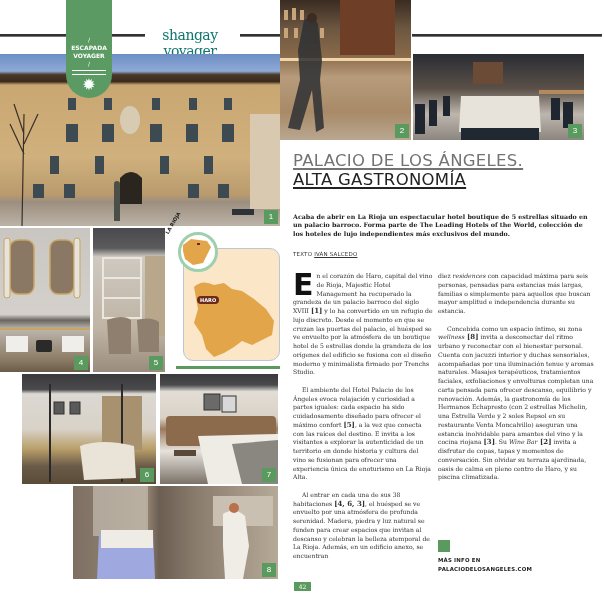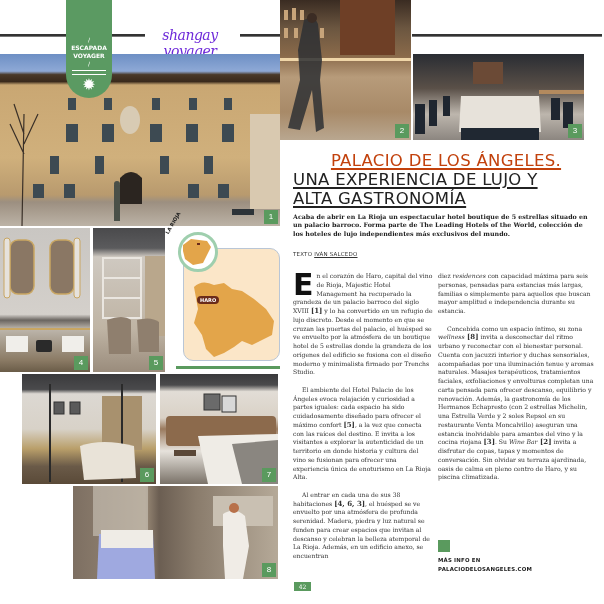--- a/index.html
+++ b/index.html
@@ -1,42 +1,42 @@
 <!DOCTYPE html>
 <html><head>
 <meta charset="utf-8">
 <style>
   * { box-sizing: border-box; margin: 0; padding: 0; }
   html, body { width: 604px; height: 604px; background: #ffffff; overflow: hidden; }
   body { position: relative; font-family: "DejaVu Serif", "Liberation Serif", serif; color: #2a2a2a; }
 
   
   .header-rule { position: absolute; height: 3px; border-top: 2px solid #333; border-bottom: 1px solid #777; }
-  .logo { position: absolute; left: 145px; top: 27px; width: 90px; text-align: center; font-family: "DejaVu Serif", "Liberation Serif", serif; font-style: italic; font-size: 14px; letter-spacing: -0.5px; color: #6d28d9; }
+  .logo { position: absolute; left: 145px; top: 27px; width: 90px; text-align: center; font-family: "DejaVu Serif", "Liberation Serif", serif; font-size: 14px; letter-spacing: -0.5px; color: #0f766e; }
 
   
   .photo { position: absolute; overflow: hidden; }
   .photo .badge { position: absolute; right: 2px; bottom: 2px; width: 14px; height: 14px; background: #5a9a5e; color: #fff; font-family: "Liberation Sans", sans-serif; font-size: 8px; line-height: 14px; text-align: center; }
 
   
   .ribbon { position: absolute; left: 66px; top: 0; width: 46px; height: 98px; background: #5b9a62; border-radius: 0 0 23px 23px; color: #fff; text-align: center; font-family: "DejaVu Sans", sans-serif; font-weight: bold; font-size: 6px; line-height: 8px; padding-top: 36px; }
   .ribbon .slash { display: block; font-weight: normal; }
   .ribbon .bars { margin: 2px auto 0; width: 34px; height: 5px; border-top: 1.5px solid #fff; border-bottom: 1.5px solid #fff; }
   .ribbon .star { display: block; margin-top: 2px; font-size: 16px; line-height: 16px; }
 
   
   .map { position: absolute; left: 183px; top: 248px; width: 97px; height: 113px; background: #fbe6c8; border: 1px solid #b9c6d6; border-radius: 10px; }
   .map-circle { position: absolute; left: 178px; top: 232px; width: 40px; height: 40px; border-radius: 50%; background: #fff; border: 3px solid #9fcfae; overflow: hidden; }
   .map-label { position: absolute; left: 164px; top: 232px; font-family: "DejaVu Sans", sans-serif; font-weight: bold; font-size: 5px; color: #222; transform: rotate(-60deg); transform-origin: left top; }
   .haro { position: absolute; left: 197px; top: 296px; background: #6a2b1a; color: #fff; font-family: "DejaVu Sans", sans-serif; font-weight: bold; font-size: 5px; padding: 1px 3px; border-radius: 4px; }
   .map-bar { position: absolute; left: 176px; top: 366px; width: 104px; height: 3px; background: #5a9a5e; }
 
   
   .headline { position: absolute; left: 293px; top: 151px; width: 306px; font-family: "DejaVu Sans", sans-serif; font-size: 16.5px; line-height: 19px; letter-spacing: 0.3px; }
-  .headline .l1 { color: #c2410c; text-decoration: underline; text-decoration-thickness: 1.5px; text-underline-offset: 2px; display: block; text-align: center; }
+  .headline .l1 { color: #737373; text-decoration: underline; text-decoration-thickness: 1.5px; text-underline-offset: 2px; display: block; }
   .headline .l2 { color: #222; text-decoration: underline; text-decoration-thickness: 1.5px; text-underline-offset: 2px; display: block; }
 
   .lede { position: absolute; left: 293px; top: 213px; width: 300px; font-family: "DejaVu Serif", serif; font-weight: bold; font-size: 6.3px; line-height: 8.4px; color: #222; }
   .byline { position: absolute; left: 293px; top: 251px; font-family: "DejaVu Sans", sans-serif; font-size: 5.5px; color: #333; letter-spacing: 0.2px; }
   .byline .name { text-decoration: underline; }
 
   
   .col { position: absolute; font-family: "DejaVu Serif", serif; font-size: 6.1px; line-height: 8.75px; color: #333; text-align: left; }
   .col p { margin-bottom: 8.75px; text-indent: 9px; }
   .col p.first { text-indent: 0; }
@@ -209,21 +209,20 @@
     <path d="M28 44 L80 44 L80 62 L28 62 Z" fill="#efece6"></path>
     <rect x="140" y="10" width="60" height="30" fill="#c9c0b2"></rect>
     <path d="M150 28 Q162 20 172 30 L176 60 L170 93 L152 93 L150 60 Z" fill="#f0ece6"></path>
     <circle cx="161" cy="22" r="5" fill="#b8714a"></circle>
   </svg>
   <div class="badge">8</div>
 </div>
 
 <div class="headline">
   <span class="l1">PALACIO DE LOS ÁNGELES.</span>
-  <span class="l2">UNA EXPERIENCIA DE LUJO Y</span>
   <span class="l2">ALTA GASTRONOMÍA</span>
 </div>
 
 <div class="lede">Acaba de abrir en La Rioja un espectacular hotel boutique de 5 estrellas situado en un palacio barroco. Forma parte de The Leading Hotels of the World, colección de los hoteles de lujo independientes más exclusivos del mundo.</div>
 
 <div class="byline">
   <span>TEXTO </span><span class="name">IVÁN SALCEDO</span>
 </div>
 
 <div class="col" style="left:293px;top:272px;width:140px;">

